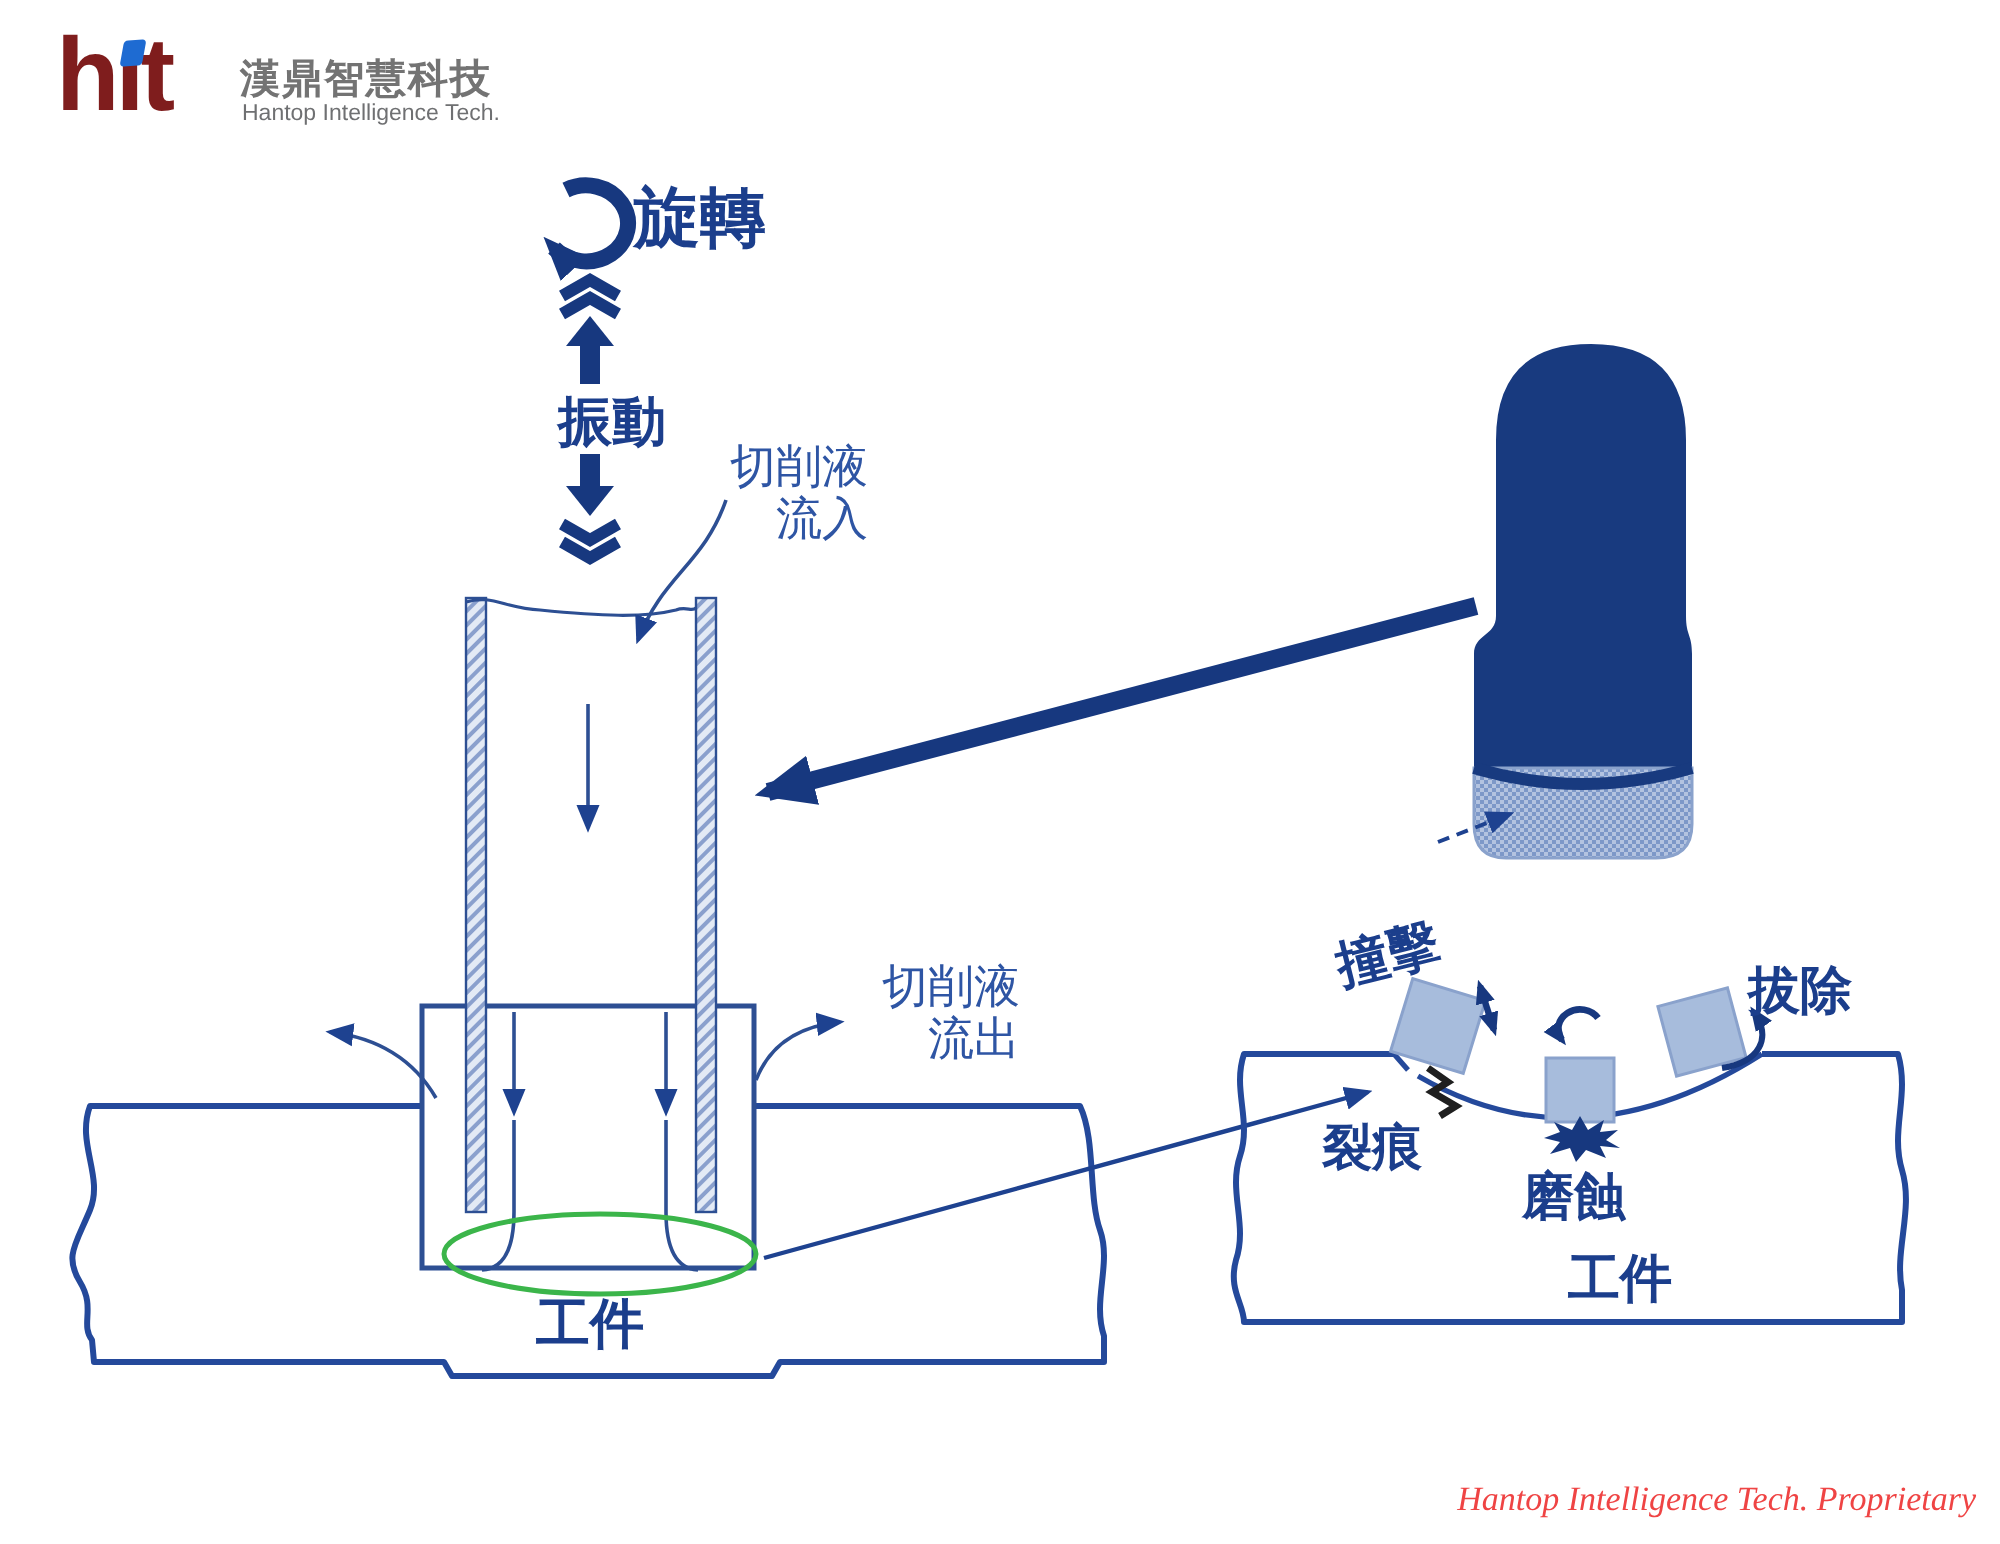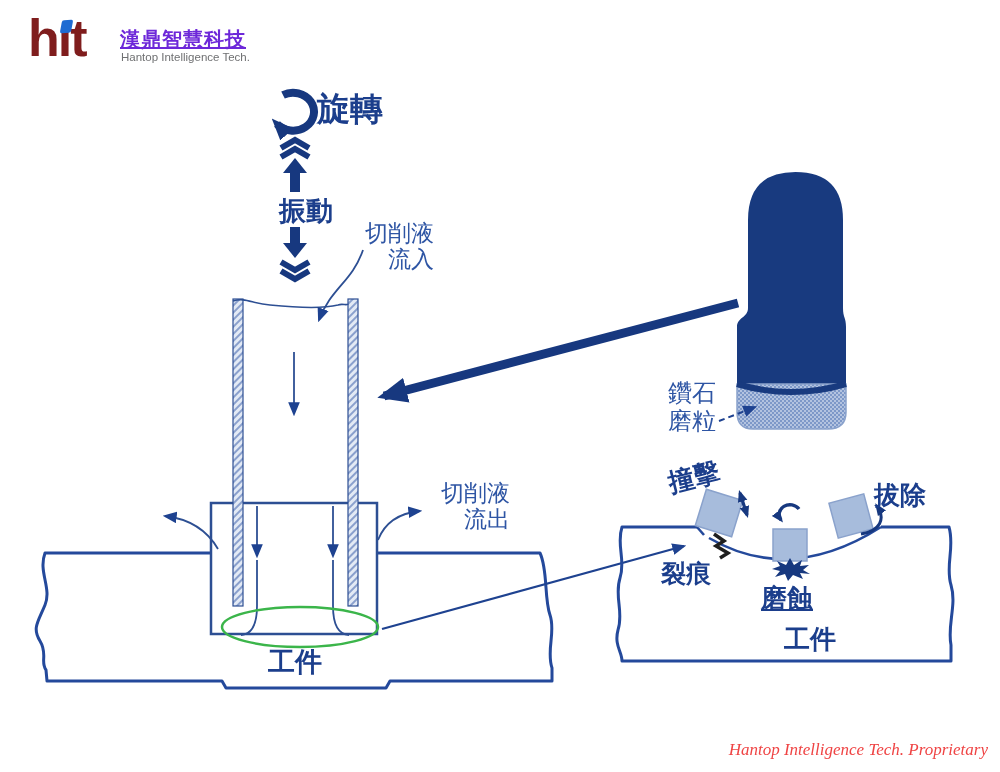--- a/index.html
+++ b/index.html
@@ -5,22 +5,22 @@
   html,body{margin:0;padding:0;background:#fff;}
   .canvas{position:relative;width:1000px;height:772px;background:#ffffff;overflow:hidden;
           font-family:"Liberation Sans", sans-serif;}
   svg.art{position:absolute;left:0;top:0;}
   
   .logo{position:absolute;left:28px;top:18px;width:240px;height:60px;}
   .wordmark{position:absolute;left:0;top:-6px;font-size:52px;font-weight:bold;
             letter-spacing:-2px;color:#7f1d1d;line-height:1;}
   .idot{position:absolute;left:33px;top:2px;width:11px;height:13px;background:#1e6bd2;
         transform:skewX(-14deg) rotate(-4deg);border-radius:2px;}
-  .co-zh{position:absolute;left:92px;top:8px;font-size:20px;font-weight:600;color:#6d28d9;
-         letter-spacing:1px;white-space:nowrap;text-decoration:underline;}
+  .co-zh{position:absolute;left:92px;top:8px;font-size:20px;font-weight:600;color:#737373;
+         letter-spacing:1px;white-space:nowrap;}
   .co-en{position:absolute;left:93px;top:33px;font-size:11.5px;color:#6f7072;white-space:nowrap;}
   
   .lbl{position:absolute;color:#2e55a4;white-space:nowrap;line-height:1.15;}
   .lbl.b{color:#1b3e8c;font-weight:bold;}
   .two{text-align:right;}
   .footer{position:absolute;right:12px;top:740px;font-family:"Liberation Serif", serif;
           font-style:italic;font-size:17px;color:#ef4444;}
 </style>
 </head>
 <body>
@@ -150,25 +150,21 @@
   <div class="lbl two" style="left:358px;top:220px;width:76px;font-size:23px;">
     <div>切削液</div>
     <div>流入</div>
   </div>
   <div class="lbl two" style="left:434px;top:480px;width:76px;font-size:23px;">
     <div>切削液</div>
     <div>流出</div>
   </div>
   <div class="lbl b" style="left:268px;top:647px;font-size:27px;">工件</div>
 
-  <div class="lbl two" style="left:650px;top:379px;width:66px;font-size:24px;">
-    <div>鑽石</div>
-    <div>磨粒</div>
-  </div>
   <div class="lbl b" style="left:668px;top:463px;font-size:26px;transform:rotate(-14deg);">撞擊</div>
   <div class="lbl b" style="left:874px;top:481px;font-size:26px;">拔除</div>
   <div class="lbl b" style="left:661px;top:562px;font-size:25px;font-family:Liberation Mono, monospace;">裂痕</div>
-  <div class="lbl b" style="left:761px;top:584px;font-size:26px;text-decoration:underline;">磨蝕</div>
+  <div class="lbl b" style="left:761px;top:584px;font-size:26px;">磨蝕</div>
   <div class="lbl b" style="left:784px;top:625px;font-size:26px;">工件</div>
 
   <div class="footer">Hantop Intelligence Tech. Proprietary</div>
 
 </div>
 
 </body></html>

